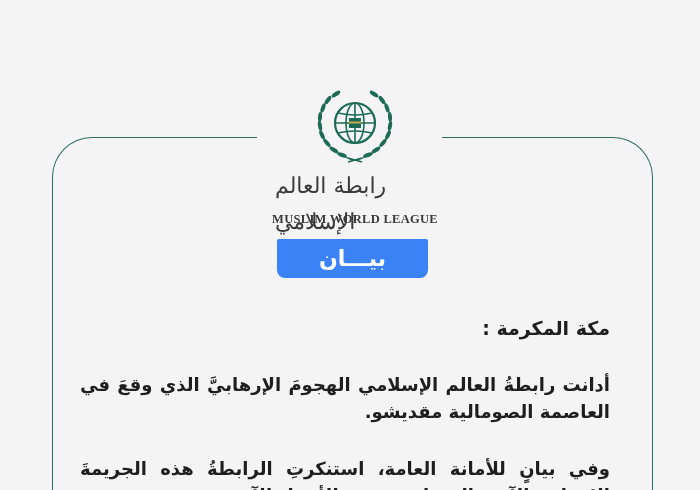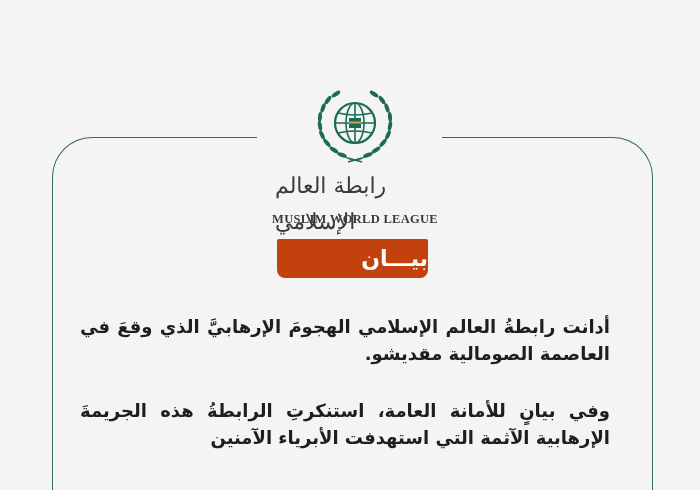--- a/index.html
+++ b/index.html
@@ -35,23 +35,23 @@
   }
   .english-name {
     position: absolute; left: 272px; top: 212px; width: 166px;
     text-align: right;
     font-family: "Liberation Serif", serif; font-weight: bold;
     font-size: 12.5px; color: #3a3a3a; letter-spacing: 0.3px;
   }
   .banner {
     position: absolute; left: 277px; top: 239px;
     width: 151px; height: 39px;
-    background: #c2410c;
+    background: #3b82f6;
     border-radius: 2px 2px 8px 8px;
-    display: flex; align-items: center; justify-content: flex-end;
+    display: flex; align-items: center; justify-content: center;
   }
   .banner span {
     color: #ffffff; font-size: 22px; font-weight: bold; direction: rtl;
     font-family: "DejaVu Sans", sans-serif;
   }
   .body-text {
     position: absolute; right: 90px; top: 313px; width: 530px;
     direction: rtl; text-align: right;
     color: #1e1e1e; font-weight: bold;
     font-family: "DejaVu Sans", sans-serif;
@@ -107,15 +107,16 @@
 </svg>
 
 <div class="calligraphy">رابطة العالم الإسلامي</div>
 <div class="english-name">MUSLIM WORLD LEAGUE</div>
 
 <div class="banner">
   <span>بيـــان</span>
 </div>
 
 <div class="body-text">
+  <p class="location">مكة المكرمة :</p>
   <p class="para">أدانت رابطةُ العالم الإسلامي الهجومَ الإرهابيَّ الذي وقعَ في العاصمة الصومالية مقديشو.</p>
   <p class="para">وفي بيانٍ للأمانة العامة، استنكرتِ الرابطةُ هذه الجريمةَ الإرهابية الآثمة التي استهدفت الأبرياء الآمنين</p>
 </div>
 
 </body></html>

